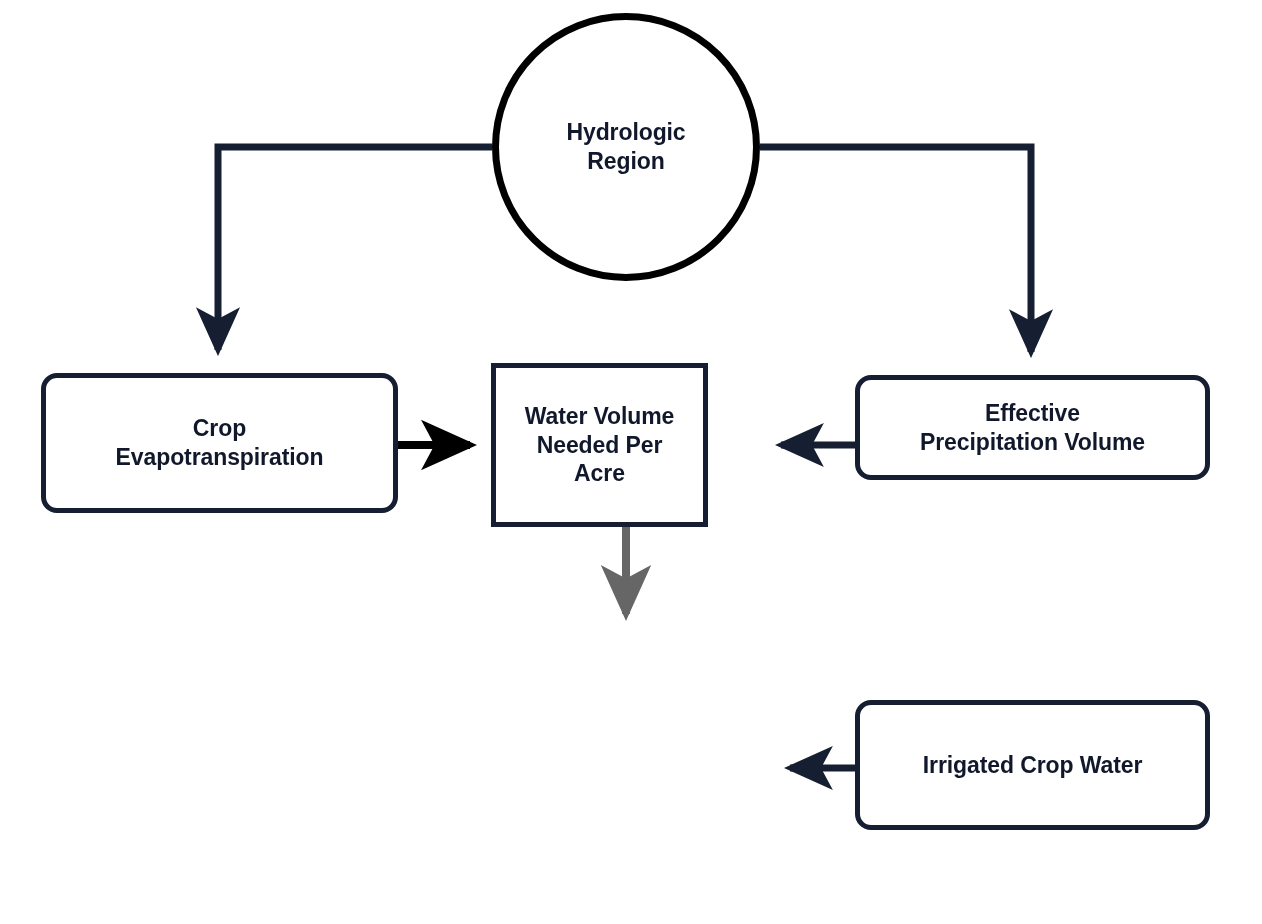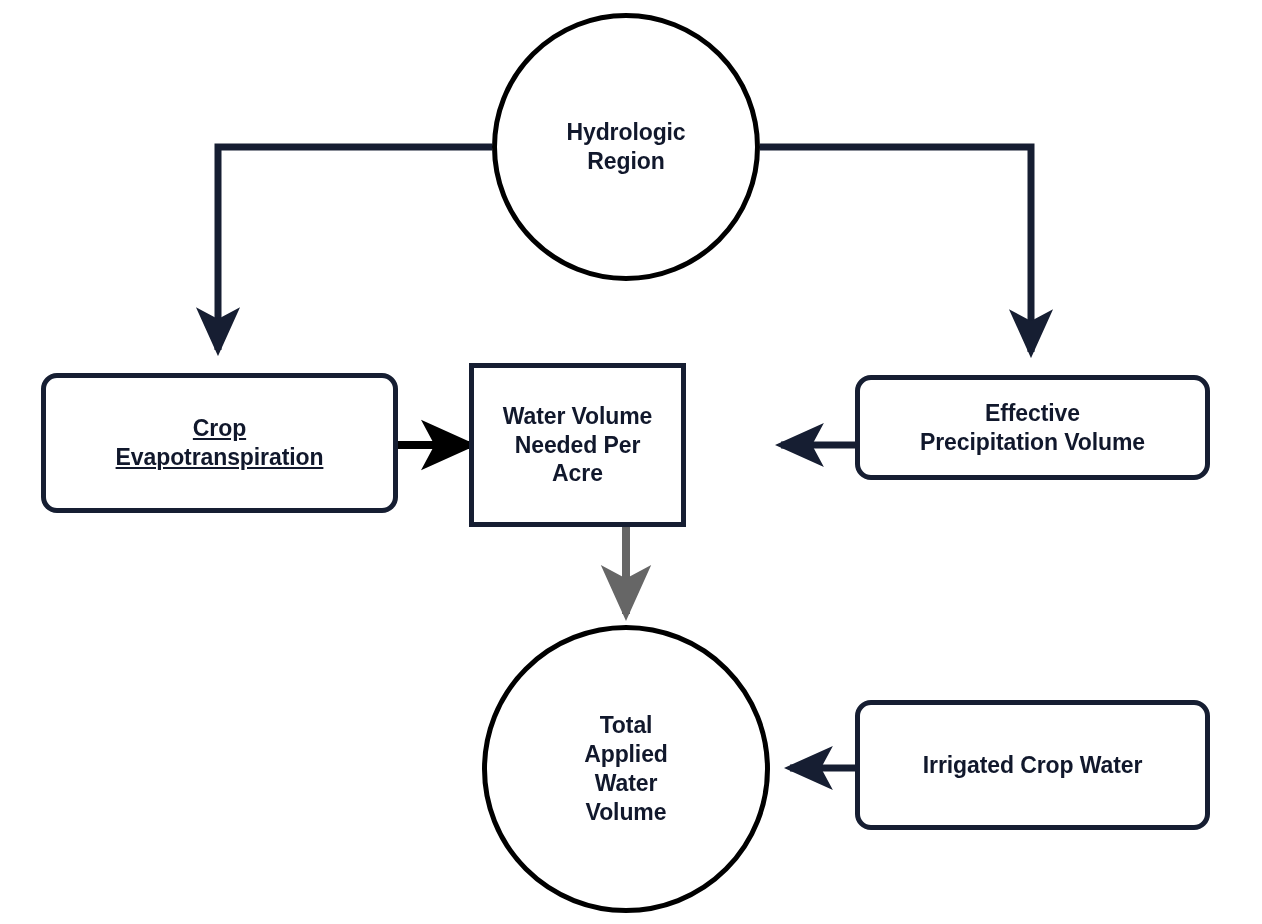--- a/index.html
+++ b/index.html
@@ -38,21 +38,21 @@
     z-index: 2;
   }
   .node-label {
     display: block;
     white-space: pre-line;
     line-height: 1.26;
     letter-spacing: -0.1px;
   }
   .shape-circle {
     border-radius: 50%;
-    border: 5px solid #000000;
+    border: 7px solid #000000;
   }
   .shape-round-rect {
     border-radius: 16px;
     border: 5px solid #161e32;
   }
   .shape-rect {
     border-radius: 0;
     border: 5px solid #161e32;
   }
   #node-hydrologic-region {
@@ -61,24 +61,23 @@
     width: 268px;
     height: 268px;
     font-size: 23px;
   }
   #node-crop-evapotranspiration {
     left: 41px;
     top: 373px;
     width: 357px;
     height: 140px;
     font-size: 23px;
-    text-decoration: underline;
   }
   #node-water-volume-needed {
-    left: 469px;
+    left: 491px;
     top: 363px;
     width: 217px;
     height: 164px;
     font-size: 23px;
   }
   #node-effective-precipitation {
     left: 855px;
     top: 375px;
     width: 355px;
     height: 105px;
@@ -144,24 +143,18 @@
     <span class="node-label">Water Volume
 Needed Per
 Acre</span>
   </div>
 
   <div class="node shape-round-rect" id="node-effective-precipitation">
     <span class="node-label">Effective
 Precipitation Volume</span>
   </div>
 
-  <div class="node shape-circle" id="node-total-applied-water">
-    <span class="node-label">Total
-Applied
-Water
-Volume</span>
-  </div>
 
   <div class="node shape-round-rect" id="node-irrigated-crop-area">
     <span class="node-label">Irrigated Crop Water</span>
   </div>
 
 </div>
 
 </body></html>

